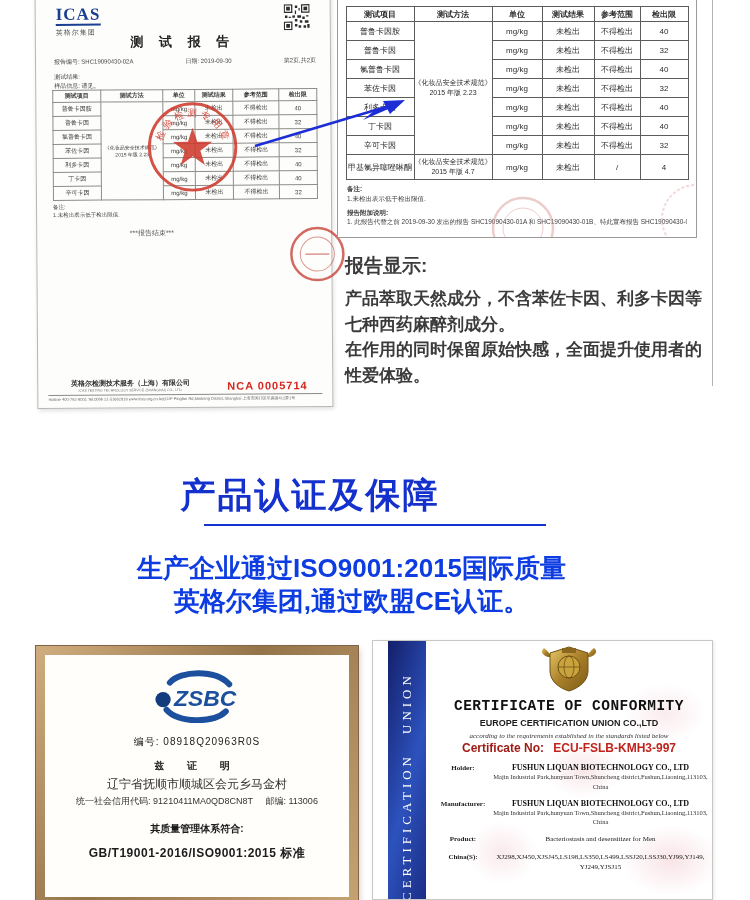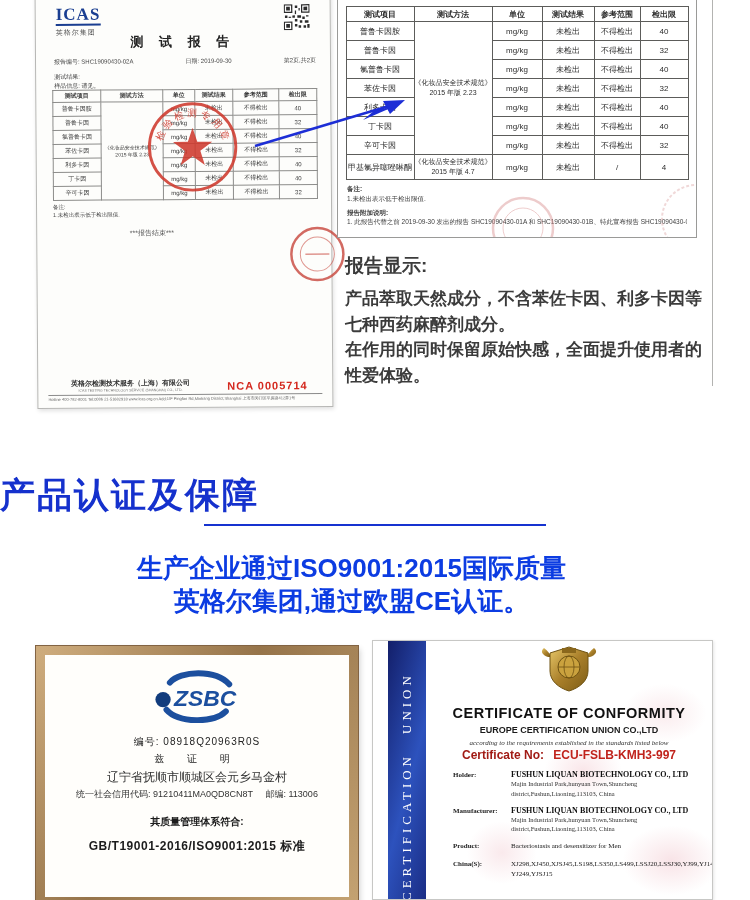--- a/index.html
+++ b/index.html
@@ -59,36 +59,36 @@
   .outer-vline { position:absolute; left:712px; top:0; width:1px; height:386px; background:#b3b3b1; }
 
   .arrow-svg { position:absolute; left:243px; top:90px; width:170px; height:70px; z-index:5; }
 
   
   .summary { position:absolute; left:345px; top:253px; width:372px; color:#3b3b3b; }
   .summary-title { font-size:19px; font-weight:bold; margin-bottom:7px; }
   .summary p { font-size:17px; font-weight:bold; line-height:1.5; }
 
   
-  .sec-title { position:absolute; top:472px; left:0; width:620px; text-align:left;
+  .sec-title { position:absolute; top:472px; left:0; width:620px; text-align:center;
     font-size:35px; font-weight:bold; color:#1531cd; letter-spacing:2px;font-family:Liberation Mono, monospace; }
   .sec-underline { position:absolute; top:524px; left:204px; width:342px; height:2px; background:#1633d0; }
   .sec-sub { position:absolute; top:552px; left:0; width:703px; text-align:center;
     font-size:26px; font-weight:bold; color:#0c3ce2; line-height:1.26; }
 
   
   .cert-cn { position:absolute; left:36px; top:646px; width:322px; height:260px; background:#fffefb;
     border:9px solid #b99a6b;
     border-image:linear-gradient(125deg,#cdab7c 0%,#96744a 45%,#c3a171 100%) 1;
     outline:1px solid #826343; box-shadow:2px 3px 6px rgba(0,0,0,.18);
     text-align:center; color:#1c1c1c; }
   .zsbc { margin-top:14px; }
   .cn-title { font-size:17px; font-weight:bold; letter-spacing:5px; margin-top:4px; }
   .cn-number { font-size:10px; margin-top:6px; letter-spacing:1px; color:#222; }
-  .cn-certify { font-size:10px; font-weight:normal; letter-spacing:10px; margin-top:3px; }
+  .cn-certify { font-size:10px; font-weight:bold; letter-spacing:10px; margin-top:10px; }
   .cn-company { font-size:19px; font-weight:bold; margin-top:7px; letter-spacing:1px; }
   .cn-address { font-size:12px; margin-top:3px; color:#333; }
   .cn-codeline { font-size:9px; margin-top:2px; color:#333; }
   .cn-codeline span { margin:0 5px; }
   .cn-conform { font-size:10px; font-weight:bold; margin-top:14px; }
   .cn-standard { font-size:12px; font-weight:bold; margin-top:9px; letter-spacing:.5px; }
 
   
   .cert-en { position:absolute; left:372px; top:640px; width:341px; height:260px; background:#fff;
     border:1px solid #c7c7c5; box-shadow:1px 1px 3px rgba(0,0,0,.1); overflow:hidden; }
@@ -100,27 +100,27 @@
       radial-gradient(70px 50px at 88% 85%, rgba(231,156,168,.28), transparent 70%); }
   .band { position:absolute; left:15px; top:0; width:38px; height:260px;
     background:linear-gradient(105deg,#131f6a 0%,#2d52bd 55%,#1a2d85 100%); }
   .band-word { position:absolute; left:50%; color:#fff; font-family:"Liberation Serif", serif;
     font-size:13px; letter-spacing:4px; writing-mode:vertical-rl; text-align:center;
     transform:translateX(-50%) rotate(180deg); }
   .band-union { top:12px; height:100px; }
   .band-certification { top:116px; height:144px; }
   .en-content { position:absolute; left:56px; top:0; right:3px; bottom:0; text-align:center; }
   .en-emblem { margin-top:4px; }
-  .en-title { font-family:Liberation Sans, sans-serif; font-size:14.5px; font-weight:bold; color:#111;
-    letter-spacing:.5px; margin-top:8px; }
+  .en-title { font-family:Liberation Mono, monospace; font-size:14.5px; font-weight:bold; color:#111;
+    letter-spacing:.5px; margin-top:1px; }
   .en-org { font-size:9px; font-weight:bold; color:#1b1b1b; margin-top:4px; }
   .en-according { font-family:"Liberation Serif", serif; font-style:italic; font-size:7px; color:#333; margin-top:4px; }
   .en-certno { font-size:12px; font-weight:bold; color:#c0231c; margin-top:1px; }
   .en-certno .lbl { color:#a11b15; margin-right:6px; }
-  .en-fields { text-align:left; margin:8px 0 0 24px; }
+  .en-fields { text-align:center; margin:8px 0 0 5px; }
   .en-field { display:flex; margin-bottom:7px; }
   .en-field .flabel { width:58px; flex:none; font-family:"Liberation Serif", serif; font-weight:bold;
     font-size:7px; color:#222; padding-top:1px; }
   .en-field .fval { flex:1; }
   .fname { font-family:"Liberation Serif", serif; font-weight:bold; font-size:8px; color:#111; }
   .faddr { font-family:"Liberation Serif", serif; font-size:6.5px; color:#333; line-height:1.5; }
   .ftext { font-family:"Liberation Serif", serif; font-size:7px; color:#222; line-height:1.5; }
 </style>
 </head>
 <body>

